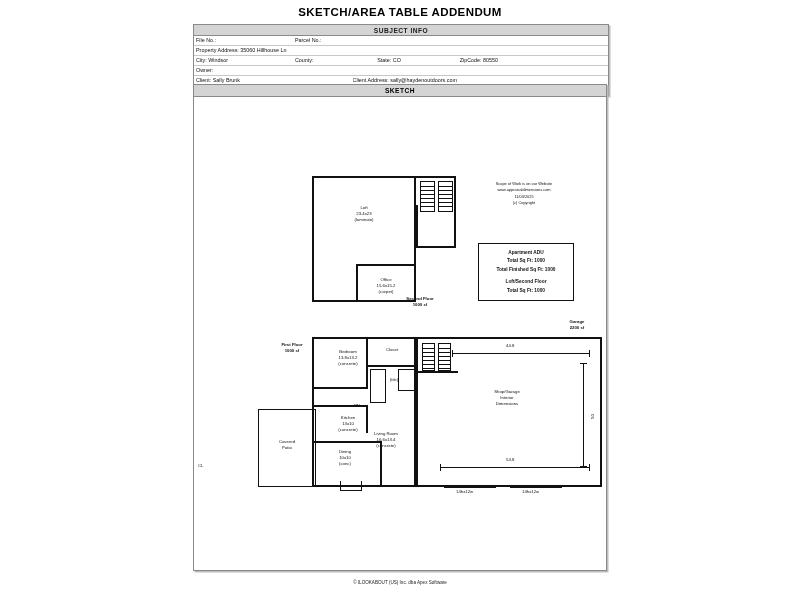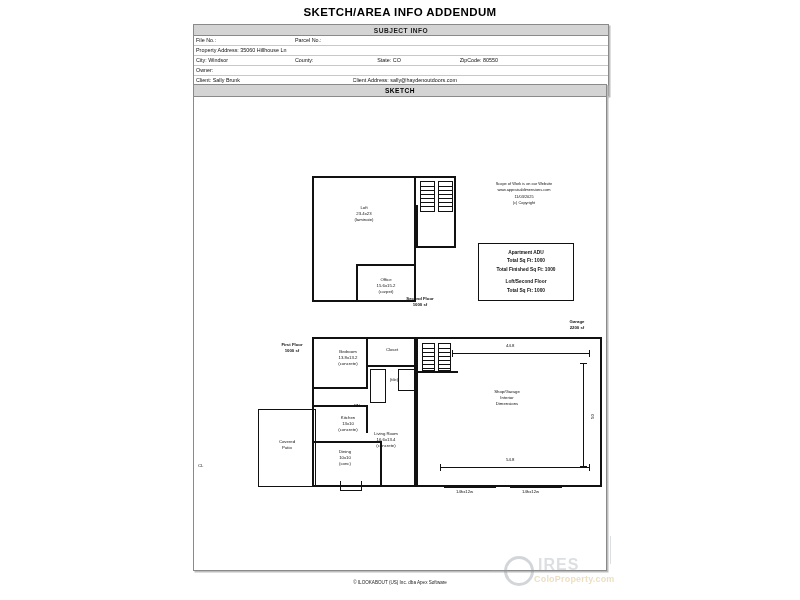--- a/index.html
+++ b/index.html
@@ -98,21 +98,21 @@
     position:absolute;left:34px;top:26px;font-size:9px;font-weight:bold;
     color:#c9a34a;letter-spacing:.2px;
   }
   .wm .tick{position:absolute;background:#9aa3ab;}
 </style>
 </head>
 <body>
 
 <div id="page">
 
-  <div class="doc-title">SKETCH/AREA INFO ADDENDUM</div>
+  <div class="doc-title">SKETCH/AREA TABLE ADDENDUM</div>
 
   <div class="subject-box">
     <div class="band">SUBJECT INFO</div>
 
     <div class="inforow">
       <div class="cell f-x">File No.:</div>
       <div class="cell f-z">Parcel No.:</div>
     </div>
 
     <div class="inforow">
@@ -312,21 +312,14 @@
 
     <div class="wall" style="left:250px;top:388px;width:52px;height:3px;"></div>
     <div class="wall" style="left:316px;top:388px;width:52px;height:3px;"></div>
     <div class="dimtxt" style="left:262px;top:392px;">14hx12w</div>
     <div class="dimtxt" style="left:328px;top:392px;">14hx12w</div>
 
   </div>
 
   <div class="footer">© ILOOKABOUT (US) Inc. dba Apex Software</div>
 
-  <div class="wm">
-    <div class="ring"></div>
-    <div class="tick" style="left:-10px;top:22px;width:18px;height:1px;"></div>
-    <div class="tick" style="left:110px;top:-12px;width:1px;height:28px;"></div>
-    <div class="ires">IRES</div>
-    <div class="colo">ColoProperty.com</div>
-  </div>
 
 </div>
 
 </body></html>

